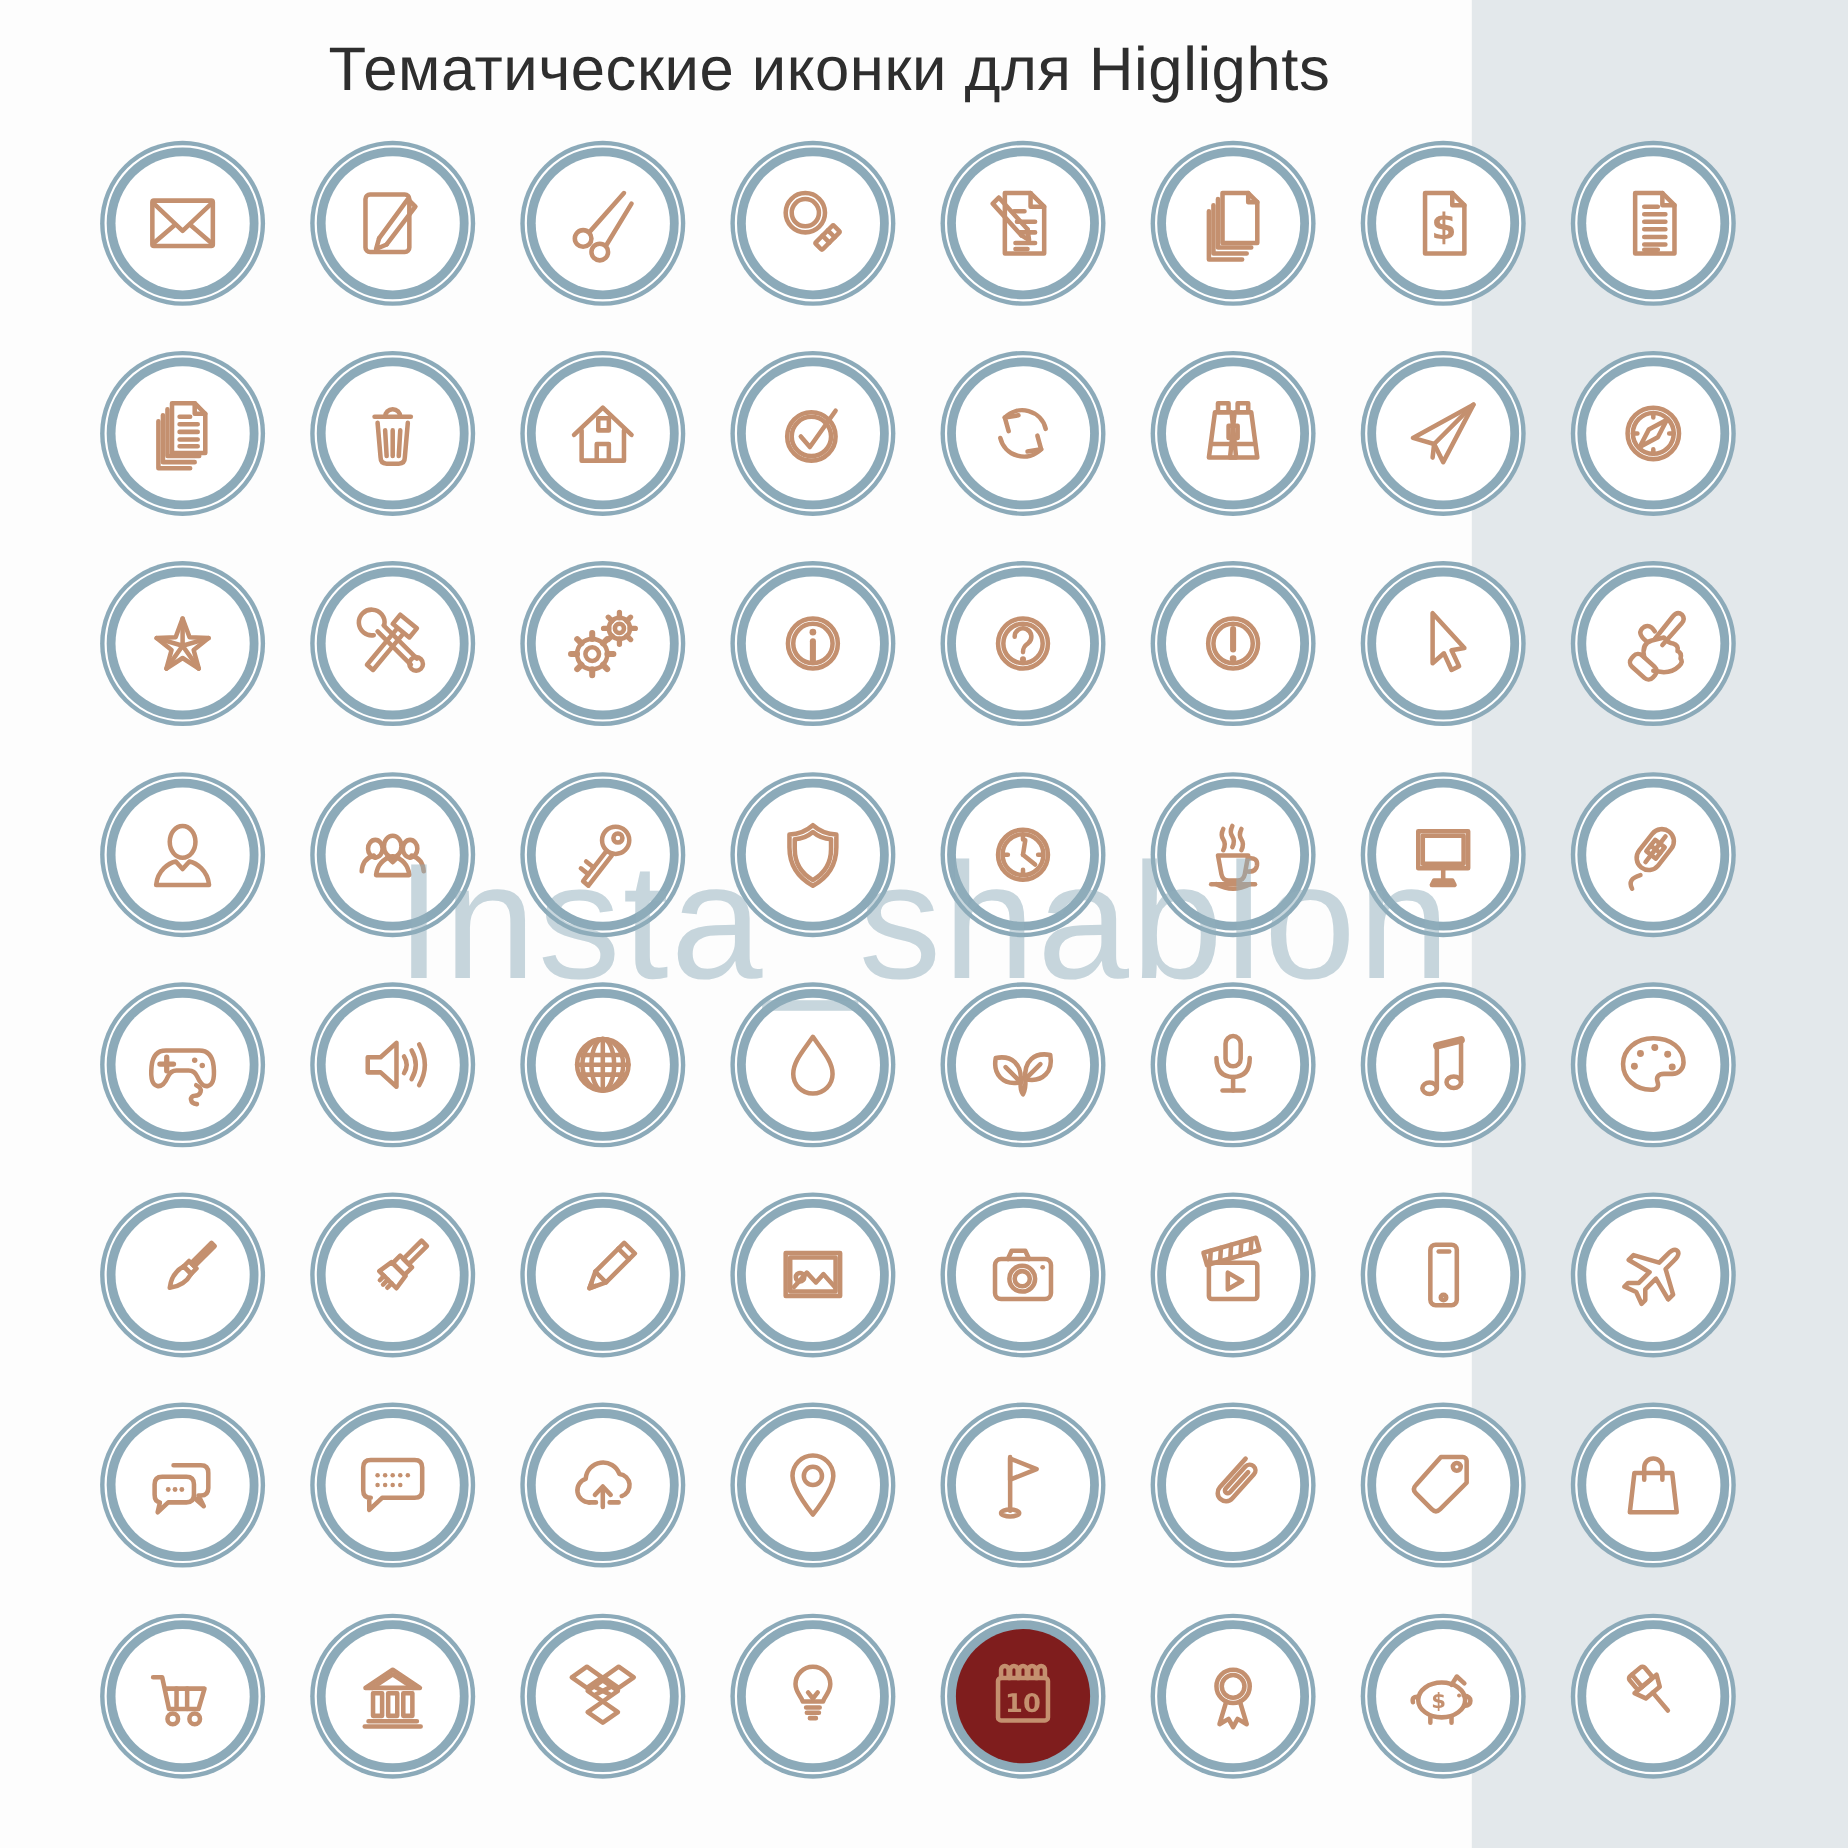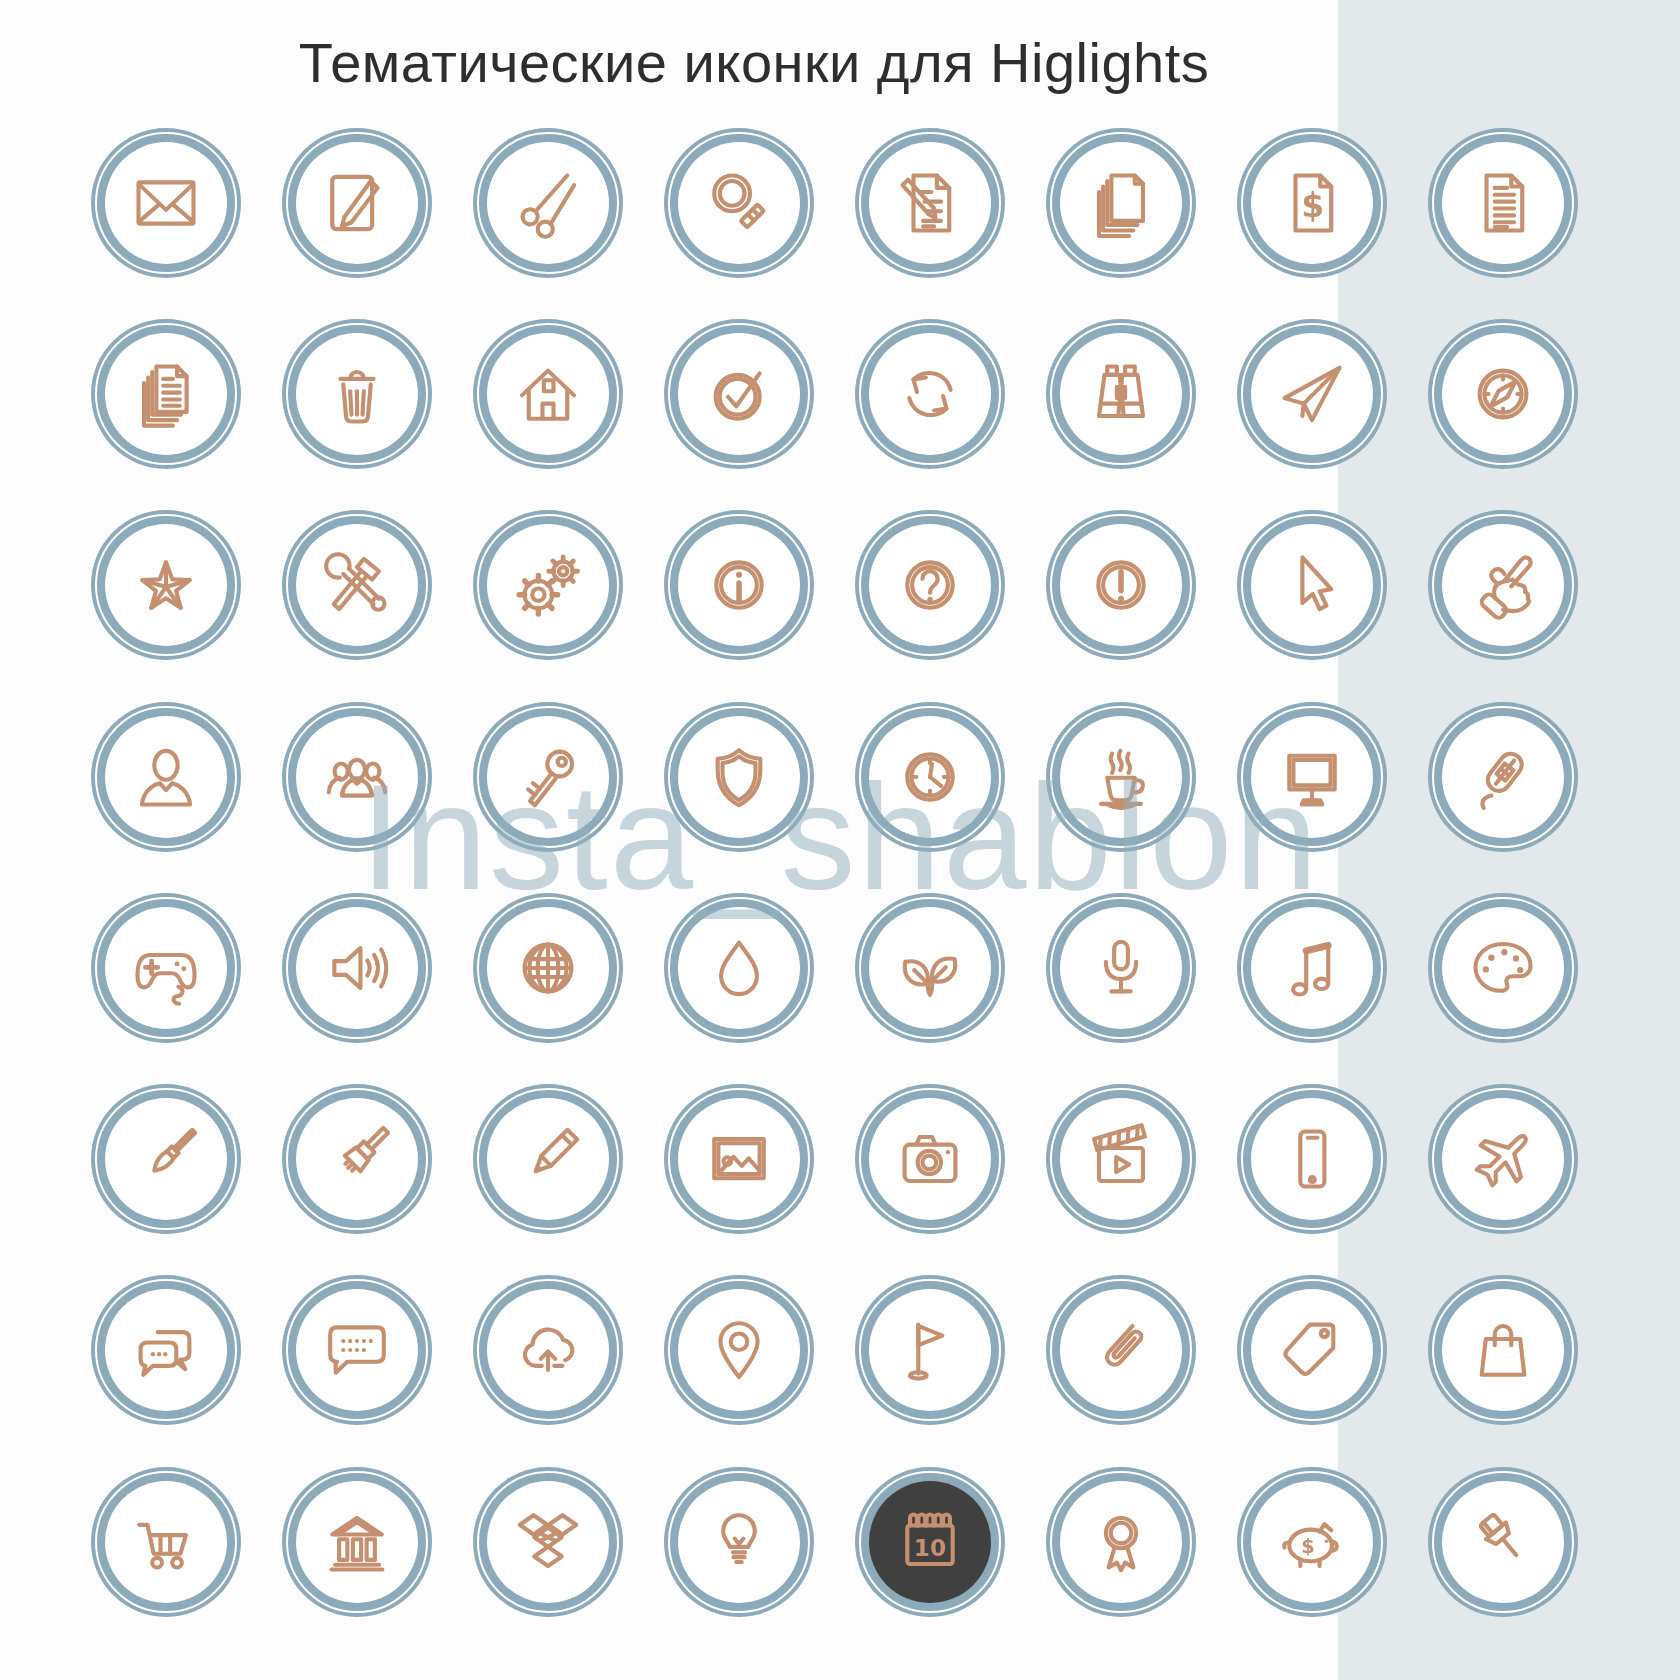--- a/index.html
+++ b/index.html
@@ -771,21 +771,21 @@
           <svg class="glyph" viewBox="0 0 64 64" fill="none" stroke="currentColor" stroke-width="3" stroke-linecap="round" stroke-linejoin="round" style="color:#c4906f">
             <path d="M32 12.5 a11.5 11.5 0 0 1 11.5 11.5 c0 5.5 -3.5 7.5 -4.8 11.5 h-13.4 c-1.3 -4 -4.8 -6 -4.8 -11.5 a11.5 11.5 0 0 1 11.5 -11.5 z"></path>
             <path d="M28.8 29.5 l3.2 4 3.2 -4"></path>
             <path d="M27.5 39.5 h9 M28 43 h8 M30 46.5 h4"></path>
           </svg>
         </div>
       </div>
     </div>
     <div class="cell">
       <div class="ring" style="background:#8caab9">
-        <div class="inner" style="background:#404040">
+        <div class="inner" style="background:#7f1d1d">
           <svg class="glyph" viewBox="0 0 64 64" fill="none" stroke="currentColor" stroke-width="3" stroke-linecap="round" stroke-linejoin="round" style="color:#c4906f">
             <rect x="15.5" y="20" width="33" height="28" rx="2"></rect>
             <path d="M17.5 20 V14.5 a2.5 2.5 0 0 1 5 0 V20 M23.5 20 V14.5 a2.5 2.5 0 0 1 5 0 V20 M29.5 20 V14.5 a2.5 2.5 0 0 1 5 0 V20 M35.5 20 V14.5 a2.5 2.5 0 0 1 5 0 V20 M41.5 20 V14.5 a2.5 2.5 0 0 1 5 0 V20"></path>
             <text x="32" y="42.5" text-anchor="middle" font-size="17" font-weight="bold" font-family="DejaVu Sans, sans-serif" fill="currentColor" stroke="none">10</text>
           </svg>
         </div>
       </div>
     </div>
     <div class="cell">
       <div class="ring" style="background:#8caab9">

